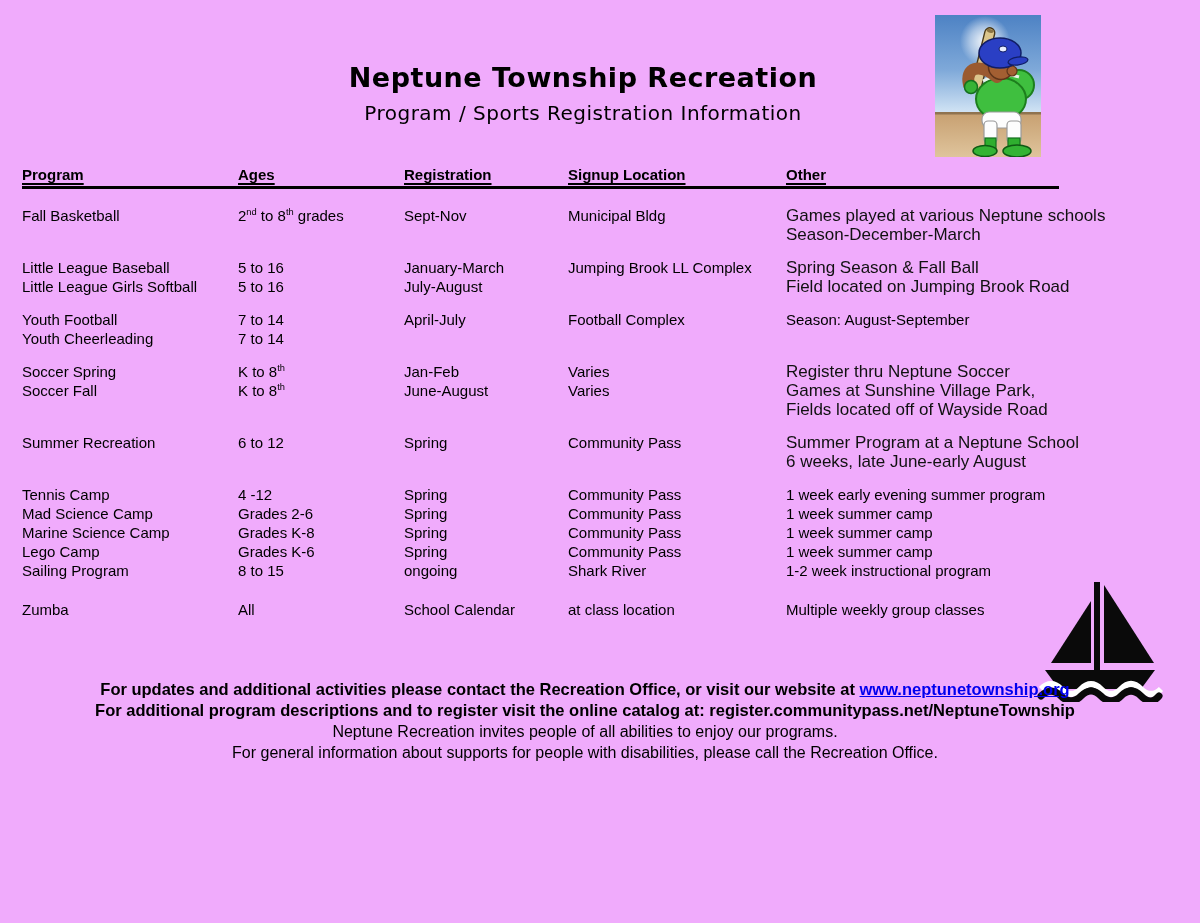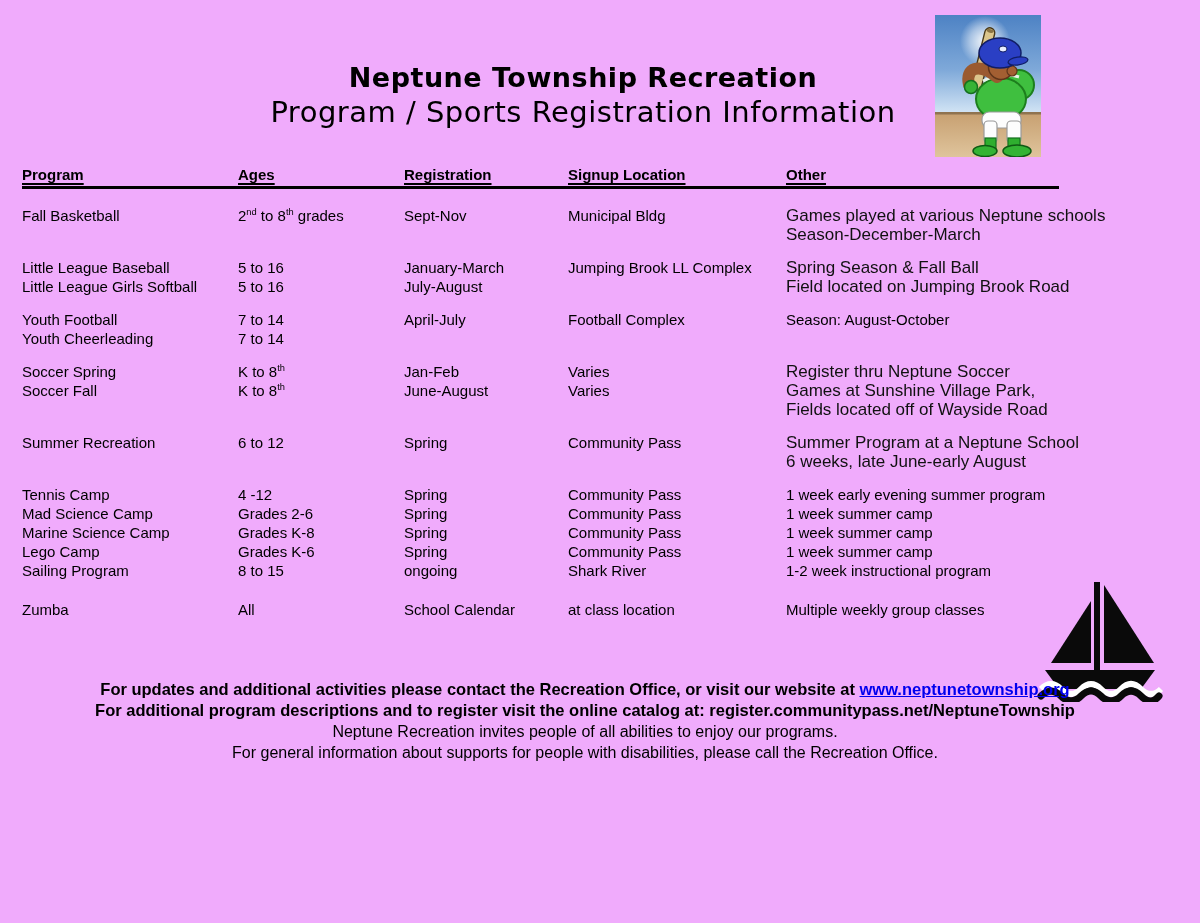--- a/index.html
+++ b/index.html
@@ -16,21 +16,21 @@
   
   .title-block {
     position: absolute;
     top: 62px;
     left: 0;
     width: 1166px;
     text-align: center;
     font-family: "DejaVu Sans", sans-serif;
   }
   .title { font-size: 27px; font-weight: bold; letter-spacing: 0.5px; }
-  .subtitle { font-size: 29px; font-weight: normal; margin-top: 2px; letter-spacing: 0.5px; }
+  .subtitle { font-size: 20px; font-weight: normal; margin-top: 8px; letter-spacing: 0.5px; }
 
   
   .batter {
     position: absolute;
     left: 935px;
     top: 15px;
     width: 106px;
     height: 142px;
   }
   .batter svg { display: block; width: 100%; height: 100%; }
@@ -187,21 +187,21 @@
             <span class="cell col-location"></span>
             <span class="cell col-other small">Field located on Jumping Brook Road</span>
           </div>
         </div>
         <div class="group">
           <div class="row">
             <span class="cell col-program">Youth Football</span>
             <span class="cell col-ages">7 to 14</span>
             <span class="cell col-registration">April-July</span>
             <span class="cell col-location">Football Complex</span>
-            <span class="cell col-other">Season: August-October</span>
+            <span class="cell col-other">Season: August-September</span>
           </div>
           <div class="row">
             <span class="cell col-program">Youth Cheerleading</span>
             <span class="cell col-ages">7 to 14</span>
             <span class="cell col-registration"></span>
             <span class="cell col-location"></span>
             <span class="cell col-other"></span>
           </div>
         </div>
         <div class="group">

